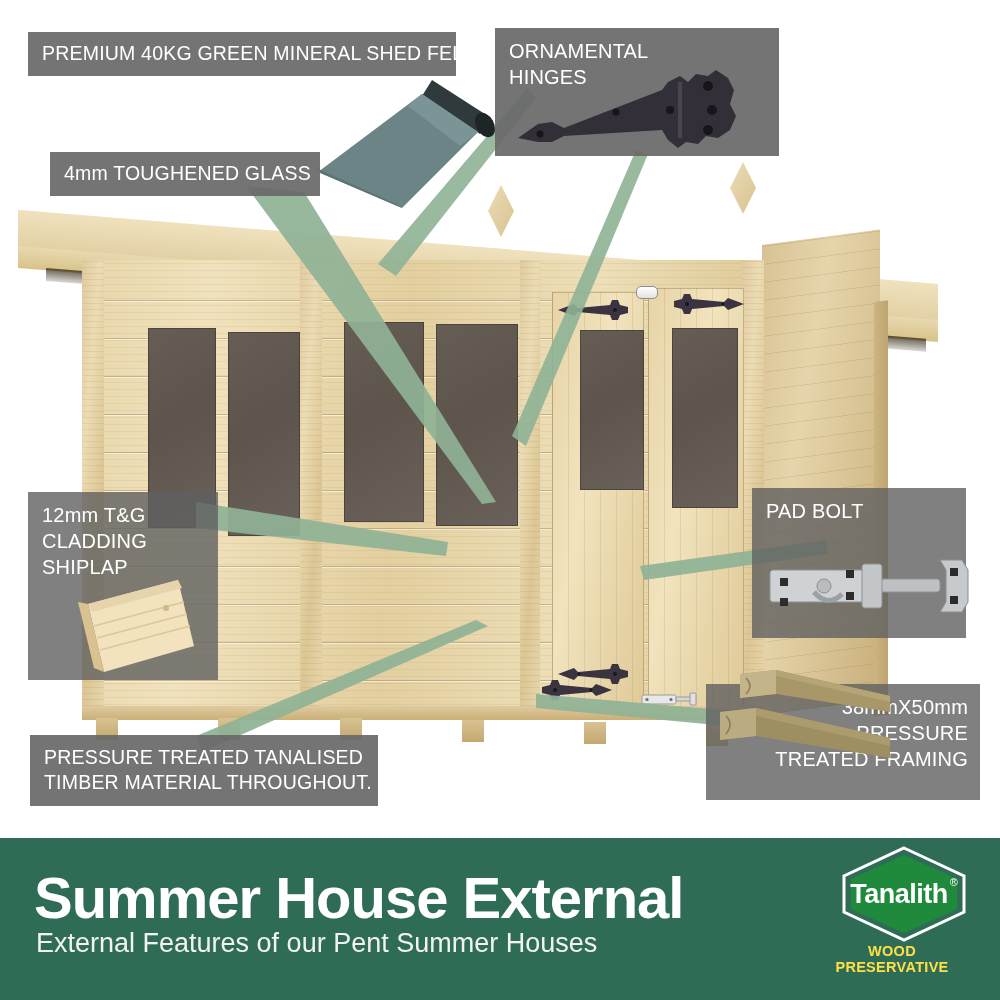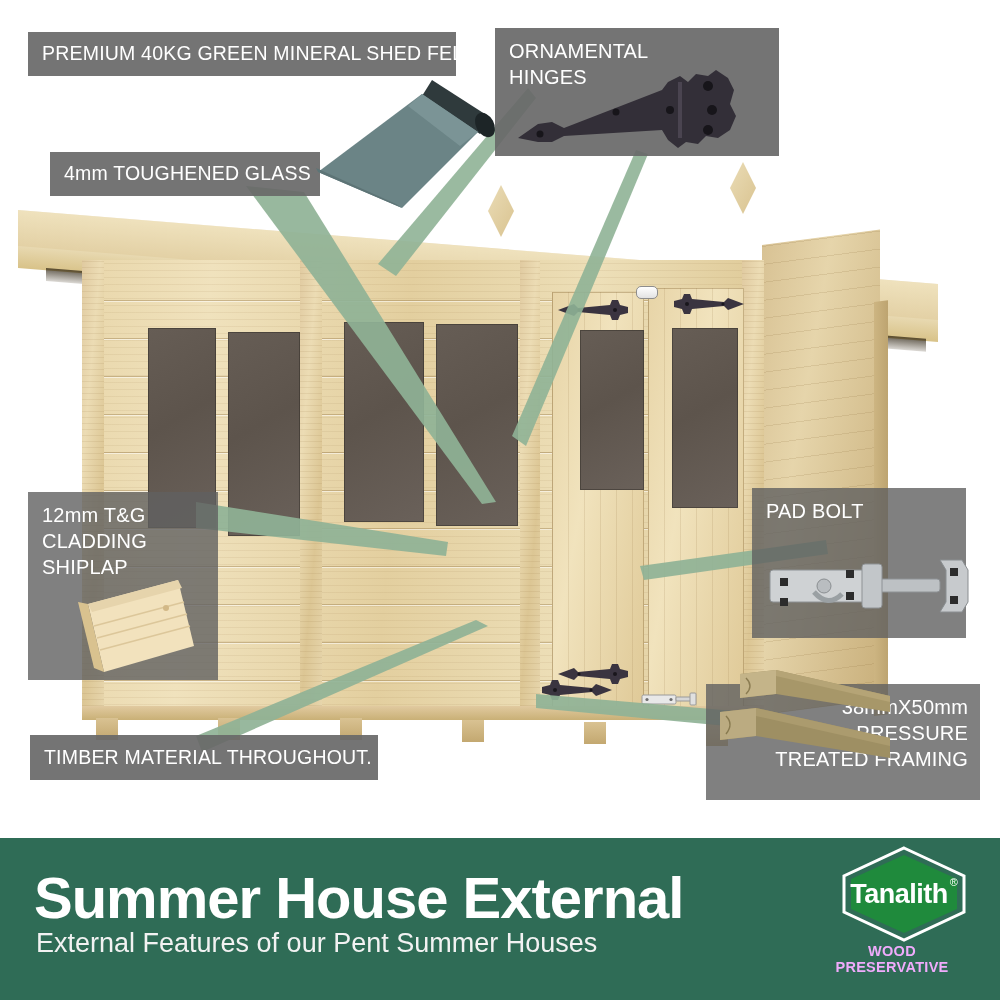--- a/index.html
+++ b/index.html
@@ -90,21 +90,21 @@
   
   #banner { position:absolute; left:0; bottom:0; width:1000px; height:162px;
     background:#2f6c56; z-index:60; }
   #bannerTitle { position:absolute; left:34px; top:18px; font-size:58px; font-weight:700;
     color:#fff; letter-spacing:-1px; white-space:nowrap;margin-top:8px; }
   #bannerSub { position:absolute; left:36px; top:90px; font-size:27px; color:#f2f2f2;
     white-space:nowrap; }
   #logo { position:absolute; right:16px; top:6px; width:168px; height:128px; }
   .hexOuter { position:absolute; left:24px; top:2px; width:128px; height:96px; }
   #logoSub { position:absolute; left:0; right:16px; top:99px; text-align:center;
-    color:#f0abfc; font-size:14.5px; font-weight:700; letter-spacing:.3px; }
+    color:#fde047; font-size:14.5px; font-weight:700; letter-spacing:.3px; }
 </style>
 </head>
 <body>
 
 <div id="stage">
 
   <div id="shed">
 
     <div id="roof">
       <div id="roofTop"></div>
@@ -316,20 +316,21 @@
     <span class="ln">12mm T&amp;G</span>
     <span class="ln">CLADDING</span>
     <span class="ln">SHIPLAP</span>
   </div>
 
   <div class="callout lucid tall" style="left:752px; top:488px; width:214px; height:150px; font-size:20px;">
     <span class="ln">PAD BOLT</span>
   </div>
 
   <div class="callout tall" style="left:30px; top:735px; width:348px; font-size:19.5px;">
+    <span class="ln">PRESSURE TREATED TANALISED</span>
     <span class="ln">TIMBER MATERIAL THROUGHOUT.</span>
   </div>
 
   <div class="callout lucid tall" style="left:706px; top:684px; width:274px; height:116px; font-size:20px; text-align:right; padding-right:12px;">
     <span class="ln">38mmX50mm</span>
     <span class="ln">PRESSURE</span>
     <span class="ln">TREATED FRAMING</span>
   </div>
 
   <div id="banner">

